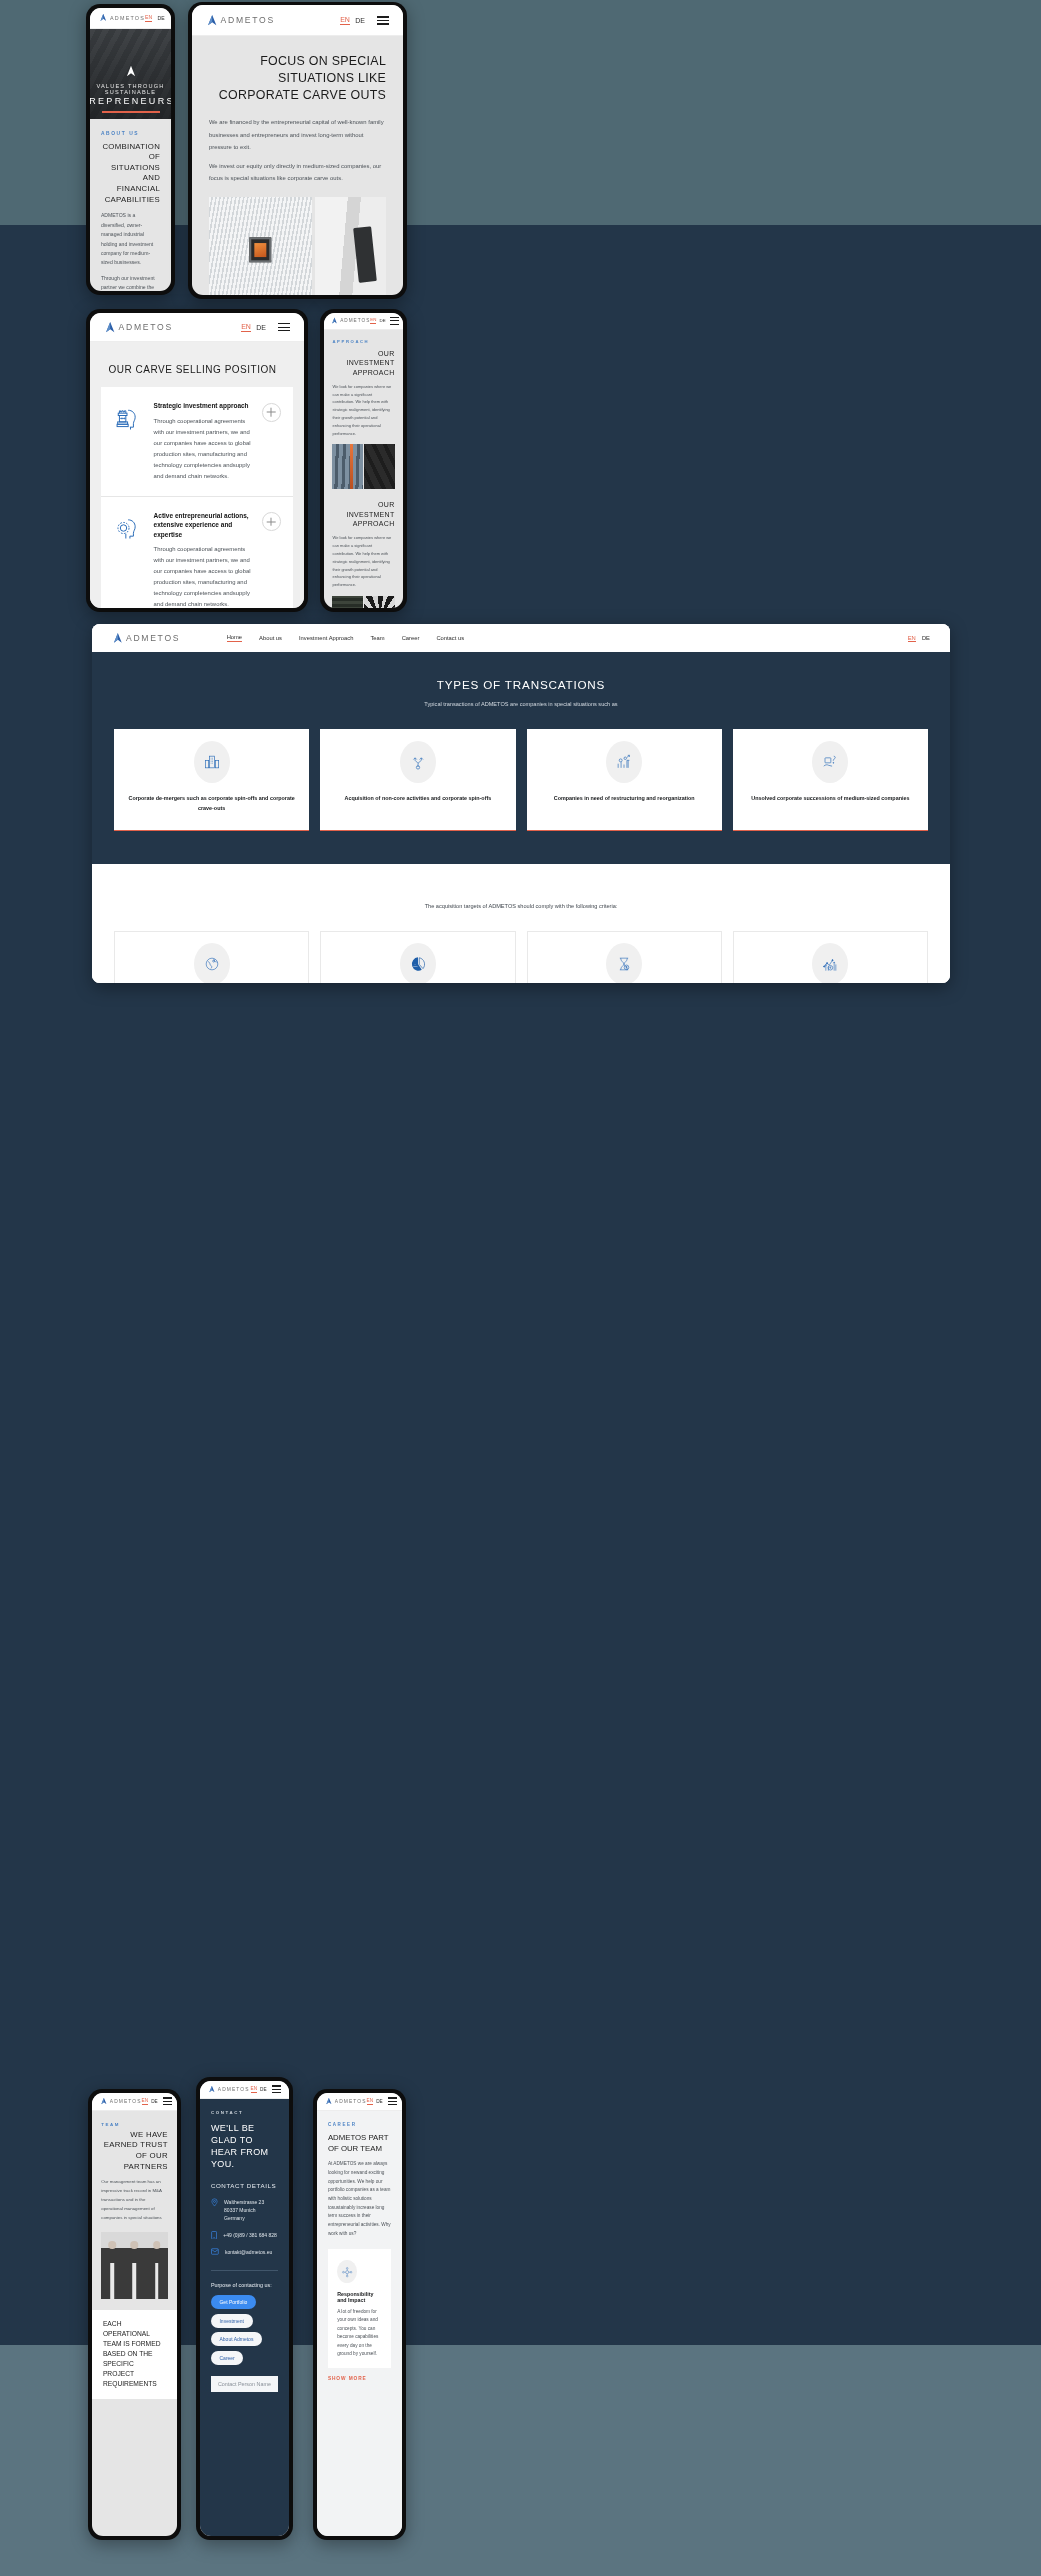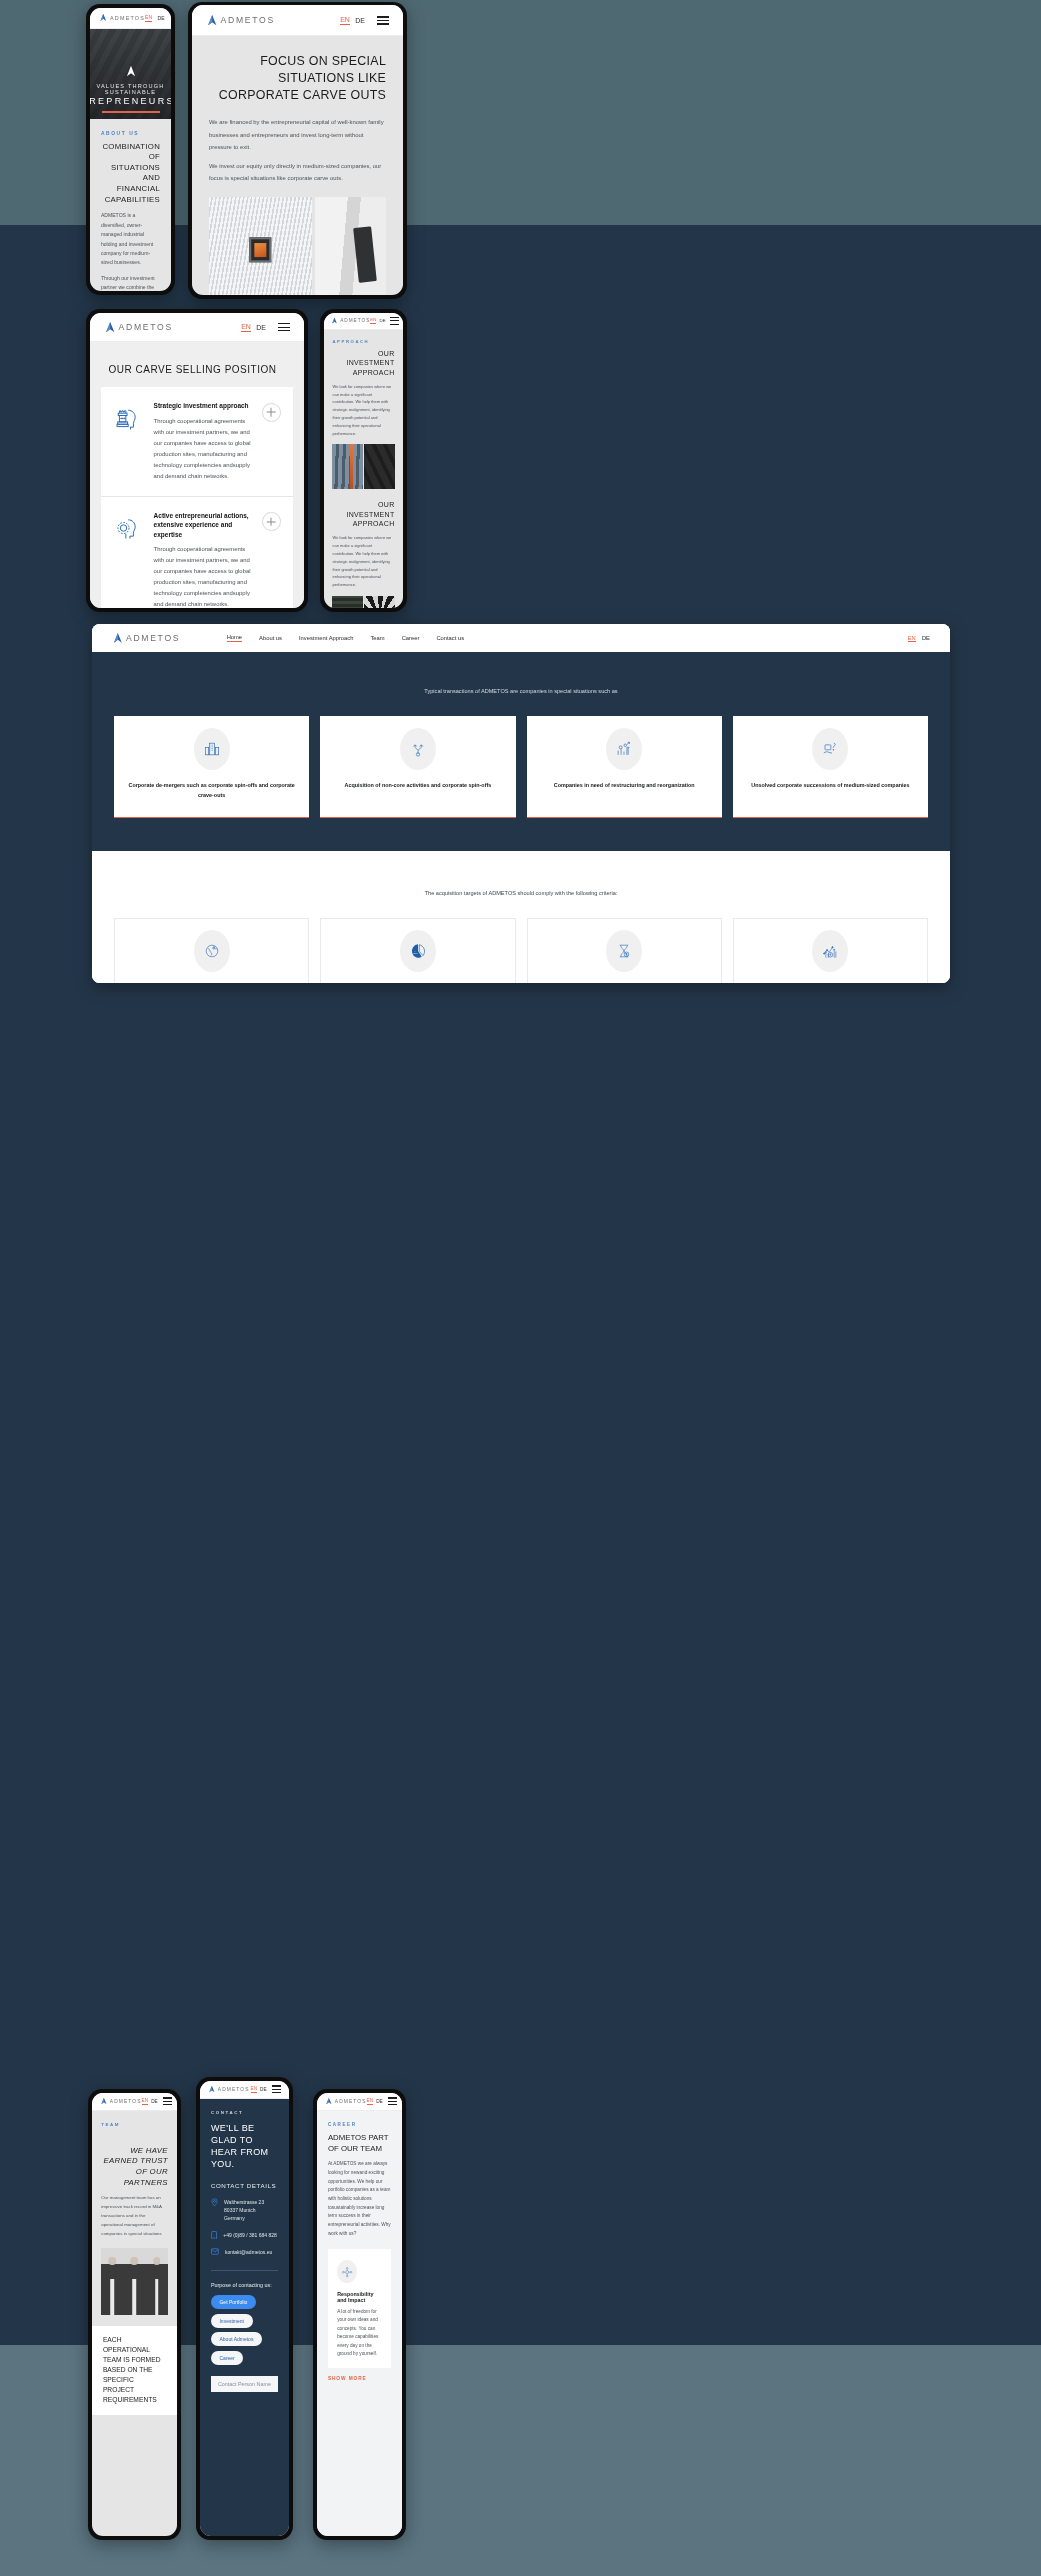--- a/index.html
+++ b/index.html
@@ -487,20 +487,21 @@
         <a href="#">Career</a>
         <a href="#">Contact us</a>
       </nav>
       <div class="desk-lang">
         <span class="on">EN</span>
         <span>DE</span>
       </div>
     </div>
 
     <section class="sec-dark">
+      <h2 class="sec-h">TYPES OF TRANSCATIONS</h2>
       <p class="sec-sub">Typical transactions of ADMETOS are companies in special situations such as</p>
 
       <div class="cards">
 
         <div class="tcard">
           <div class="blob">
             <svg width="20" height="20" viewBox="0 0 48 48" fill="none" stroke="#2b6cb8" stroke-width="1.6">
               <rect x="18" y="10" width="12" height="28"></rect>
               <rect x="8" y="20" width="8" height="18"></rect>
               <rect x="32" y="20" width="8" height="18"></rect>
@@ -634,21 +635,21 @@
         <div class="burger">
             <i style="width:9.3px"></i>
             <i style="width:9.3px"></i>
             <i style="width:9.3px"></i>
           </div>
       </div>
     </div>
 
     <div style="padding:11px 9.3px 0;">
       <div class="eyebrow" style="font-size:4.4px;">TEAM</div>
-      <div class="h2" style="font-size:7.8px; margin-top:19px;font-style:italic;">WE HAVE EARNED TRUST OF OUR PARTNERS</div>
+      <div class="h2" style="font-size:7.8px; margin-top:3px;">WE HAVE EARNED TRUST OF OUR PARTNERS</div>
       <div class="body" style="font-size:4.4px; line-height:2; margin-top:6.2px;">Our management team has an impressive track record in M&amp;A transactions and in the operational management of companies in special situations</div>
     </div>
 
     <div class="ph-team" style="margin:9.3px 9.3px 0; height:67px;">
       <div class="guy"></div>
       <div class="guy"></div>
       <div class="guy"></div>
     </div>
 
     <div class="team-foot" style="margin-top:11px;">EACH OPERATIONAL TEAM IS FORMED BASED ON THE SPECIFIC PROJECT REQUIREMENTS</div>

